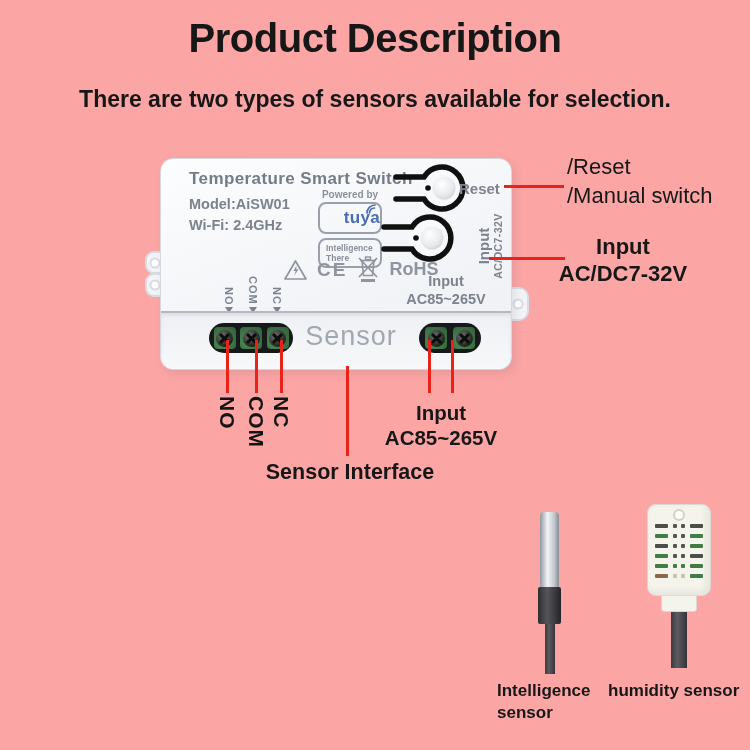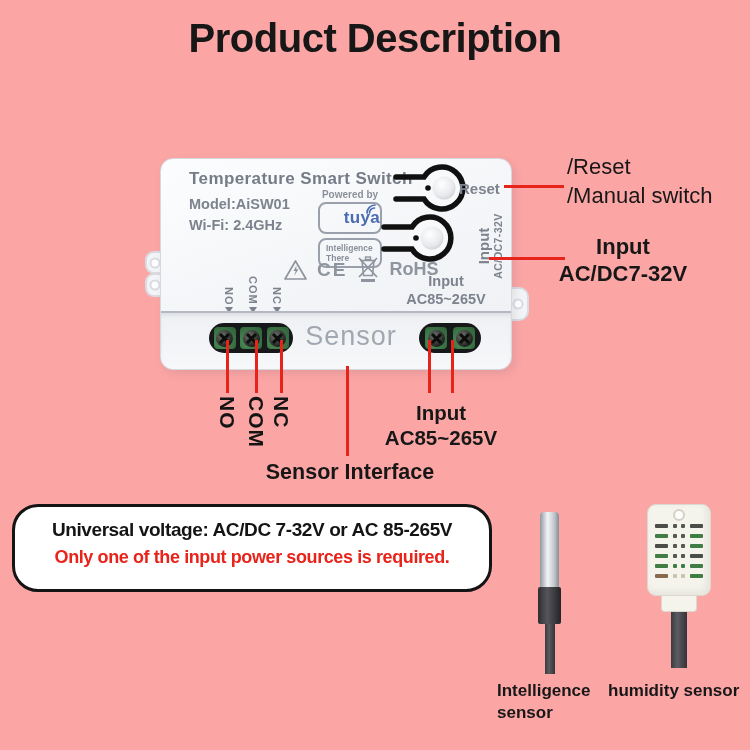--- a/index.html
+++ b/index.html
@@ -132,20 +132,21 @@
   .sopt{font-size:17px;font-weight:bold;line-height:22px;color:#171717;}
   .sopt1{left:497px;top:680px;}
   .sopt2{left:608px;top:680px;}
 </style>
 </head>
 <body>
 
 <div class="page">
 
   <div class="abs title">Product Description</div>
+  <div class="abs subtitle">There are two types of sensors available for selection.</div>
 
   <div class="abs tab tab-l1">
       <span class="hole"></span>
     </div>
   <div class="abs tab tab-l2">
       <span class="hole"></span>
     </div>
   <div class="abs tab tab-r">
       <span class="hole"></span>
     </div>
@@ -280,24 +281,20 @@
   </div>
   <div class="abs co-term co-no">NO</div>
   <div class="abs co-term co-com">COM</div>
   <div class="abs co-term co-nc">NC</div>
   <div class="abs co-mains">
     <div>Input</div>
     <div>AC85~265V</div>
   </div>
   <div class="abs co-sif">Sensor Interface</div>
 
-  <div class="abs info-box">
-    <div class="ib1">Universal voltage: AC/DC 7-32V or AC 85-265V</div>
-    <div class="ib2">Only one of the input power sources is required.</div>
-  </div>
 
   <div class="abs probe">
     <div class="probe-metal"></div>
     <div class="probe-sleeve"></div>
     <div class="probe-cable"></div>
   </div>
 
   <div class="abs hsensor">
     <div class="hs-body">
       <span class="hs-hole"></span>

